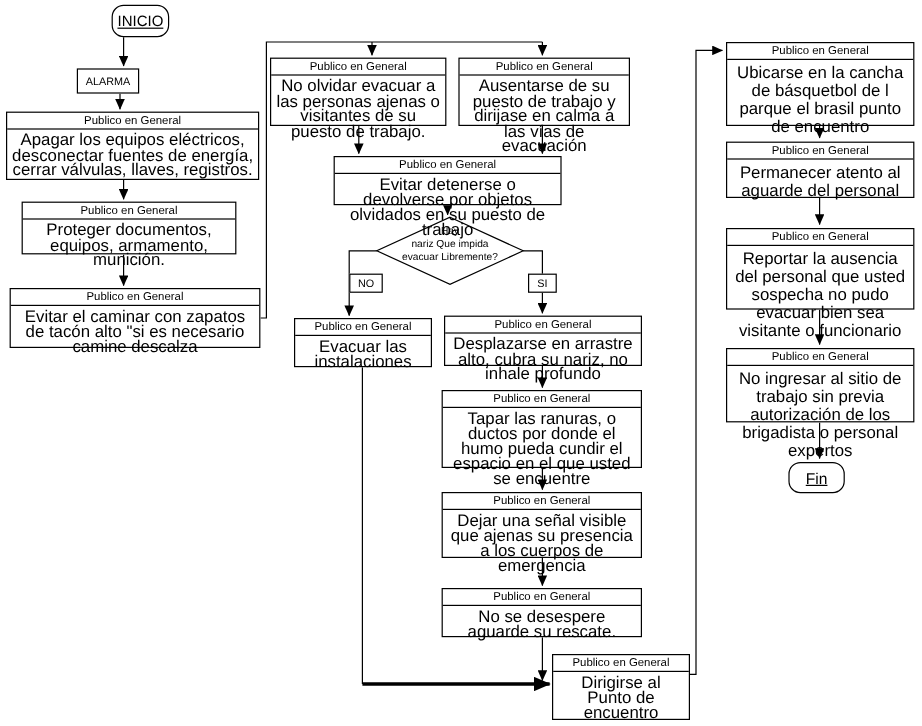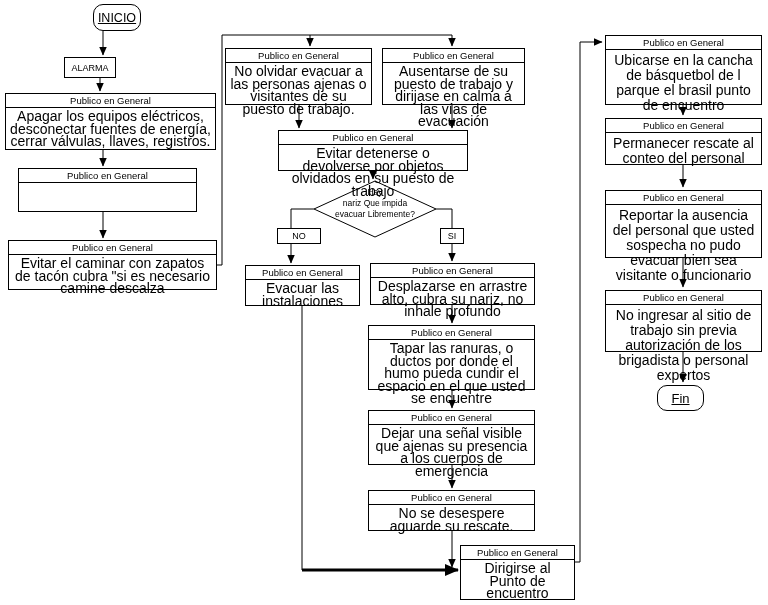--- a/index.html
+++ b/index.html
@@ -65,45 +65,46 @@
 
   <div class="term" style="left:93px;top:4px;width:48px;height:27px">INICIO</div>
   <div class="mini" style="left:64px;top:57px;width:52px;height:21px">ALARMA</div>
 
   <div class="node" style="left:5px;top:93px;width:211px;height:57px">
     <div class="hdr">Publico en General</div>
     <div class="bdy">Apagar los equipos eléctricos, desconectar fuentes de energía, cerrar válvulas, llaves, registros.</div>
   </div>
   <div class="node" style="left:18px;top:168px;width:179px;height:44px">
     <div class="hdr">Publico en General</div>
+    <div class="bdy">Proteger documentos, equipos, armamento, munición.</div>
   </div>
   <div class="node" style="left:8px;top:240px;width:209px;height:50px">
     <div class="hdr">Publico en General</div>
-    <div class="bdy">Evitar el  caminar con zapatos de tacón cubra "si es necesario camine descalza</div>
+    <div class="bdy">Evitar el  caminar con zapatos de tacón alto "si es necesario camine descalza</div>
   </div>
 
   <div class="node" style="left:225px;top:48px;width:147px;height:57px">
     <div class="hdr">Publico en General</div>
     <div class="bdy">No olvidar evacuar a las personas ajenas o visitantes de su puesto de trabajo.</div>
   </div>
   <div class="node" style="left:382px;top:48px;width:143px;height:57px">
     <div class="hdr">Publico en General</div>
     <div class="bdy">Ausentarse de su puesto de trabajo y dirijase en calma a las vías de evacuación</div>
   </div>
   <div class="node" style="left:278px;top:130px;width:190px;height:41px">
     <div class="hdr">Publico en General</div>
     <div class="bdy">Evitar detenerse o devolverse por objetos olvidados en su puesto de trabajo</div>
   </div>
 
   <div class="decision-text" style="left:317px;top:187px;width:116px;height:36px">
     <div>Hay</div>
     <div>nariz  Que impida</div>
     <div>evacuar  Libremente?</div>
   </div>
-  <div class="tag" style="left:277px;top:228px;width:44px;height:16px">NO</div>
+  <div class="tag" style="left:291px;top:228px;width:28px;height:16px">NO</div>
   <div class="tag" style="left:440px;top:228px;width:24px;height:16px">SI</div>
 
   <div class="node" style="left:245px;top:265px;width:115px;height:41px">
     <div class="hdr">Publico en General</div>
     <div class="bdy">Evacuar las instalaciones</div>
   </div>
   <div class="node" style="left:370px;top:263px;width:165px;height:42px">
     <div class="hdr">Publico en General</div>
     <div class="bdy">Desplazarse en arrastre alto, cubra su nariz, no inhale profundo</div>
   </div>
@@ -123,21 +124,21 @@
     <div class="hdr">Publico en General</div>
     <div class="bdy">Dirigirse al Punto de encuentro</div>
   </div>
 
   <div class="node rc" style="left:605px;top:35px;width:157px;height:70px">
     <div class="hdr">Publico en General</div>
     <div class="bdy">Ubicarse en la cancha de básquetbol de l parque el brasil punto de encuentro</div>
   </div>
   <div class="node rc" style="left:605px;top:118px;width:157px;height:47px">
     <div class="hdr">Publico en General</div>
-    <div class="bdy">Permanecer rescate al conteo del personal</div>
+    <div class="bdy">Permanecer atento al aguarde del personal</div>
   </div>
   <div class="node rc" style="left:605px;top:190px;width:157px;height:68px">
     <div class="hdr">Publico en General</div>
     <div class="bdy">Reportar la ausencia del personal que usted sospecha no pudo evacuar bien sea visitante o funcionario</div>
   </div>
   <div class="node rc" style="left:605px;top:290px;width:157px;height:62px">
     <div class="hdr">Publico en General</div>
     <div class="bdy">No ingresar al sitio de trabajo sin previa autorización de los brigadista o personal expertos</div>
   </div>
 

